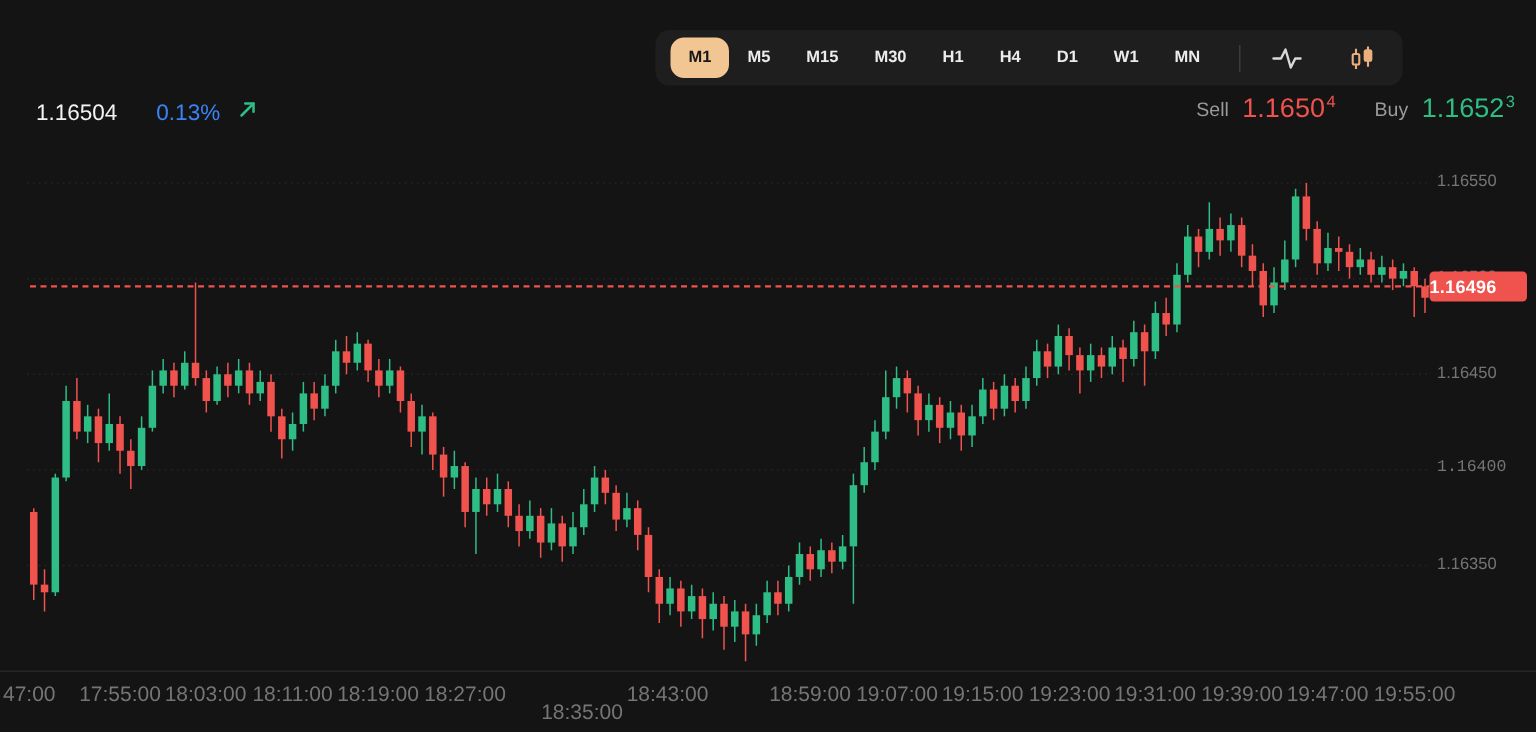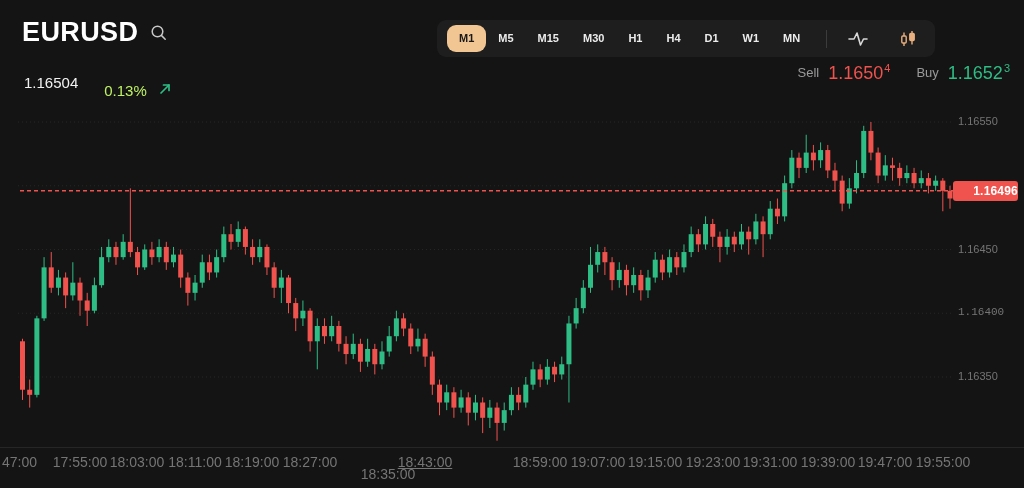--- a/index.html
+++ b/index.html
@@ -5,21 +5,21 @@
   html,body{margin:0;padding:0;width:1024px;height:488px;background:#141414;overflow:hidden;
             font-family:"Liberation Sans",sans-serif;-webkit-font-smoothing:antialiased;}
   .app{position:relative;width:1024px;height:488px;background:#141414;}
 
   
   .symbol-row{position:absolute;left:22px;top:17px;display:flex;align-items:center;gap:10px;}
   .symbol{color:#ffffff;font-size:27px;font-weight:700;letter-spacing:.4px;}
   .search-btn{background:none;border:none;padding:2px;cursor:pointer;display:flex;align-items:center;}
   .stats{position:absolute;left:24px;top:66px;display:flex;align-items:center;font-size:15px;}
   .last{color:#f2f2f2;font-weight:500;}
-  .chg{color:#bef264;font-weight:500;margin-left:26px;margin-top:16px;}
+  .chg{color:#3b82f6;font-weight:500;margin-left:26px;}
   .chg-arrow{margin-left:7px;display:inline-flex;}
 
   
   .toolbar{position:absolute;left:437px;top:20px;height:37px;background:#1e1e1e;border-radius:9px;
            display:flex;align-items:center;padding:0 18px 0 10px;box-sizing:border-box;}
   #tf-buttons{display:flex;align-items:center;}
   .tf{background:transparent;border:none;color:#ececec;font-size:11px;font-weight:600;
       padding:8px 12px;border-radius:9px;font-family:inherit;cursor:pointer;line-height:1;}
   .tf.active{background:#F1C693;color:#181818;}
   .tb-divider{width:1px;height:18px;background:#3c3c3c;margin:0 20px 0 14px;}
@@ -34,40 +34,31 @@
   .q-price.sell{color:#F0524D;margin-right:26px;}
   .q-price.buy{color:#2EBD85;}
 
   
   .chart{position:absolute;left:0;top:110px;width:1024px;height:337px;}
   #chart-svg{position:absolute;left:0;top:0;}
   #y-labels{position:absolute;left:0;top:0;width:1024px;height:337px;pointer-events:none;}
   .y-label{position:absolute;left:958px;color:#757575;font-size:11px;}
   .price-pill{position:absolute;left:953px;width:65px;height:20px;background:#F0524D;border-radius:3px;
               color:#ffffff;font-size:12px;font-weight:700;display:flex;align-items:center;
-              justify-content:flex-end;z-index:5;letter-spacing:.2px;}
+              justify-content:flex-start;z-index:5;letter-spacing:.2px;}
 
   
   .time-axis{position:absolute;left:0;top:447px;width:1024px;height:41px;border-top:1px solid #262626;}
   .t-label{position:absolute;top:6px;color:#757575;font-size:14px;white-space:nowrap;text-align:right;}
 </style>
 </head>
 <body>
 
 <div class="app">
 
-  <div class="symbol-row">
-    <span class="symbol">EURUSD</span>
-    <button class="search-btn">
-      <svg width="18" height="18" viewBox="0 0 18 18">
-        <circle cx="7.5" cy="7.5" r="5.3" fill="none" stroke="#c8c8c8" stroke-width="1.5"></circle>
-        <line x1="11.6" y1="11.6" x2="15.2" y2="15.2" stroke="#c8c8c8" stroke-width="1.5" stroke-linecap="round"></line>
-      </svg>
-    </button>
-  </div>
 
   <div class="stats">
     <span class="last">1.16504</span>
     <span class="chg">
       <span>0.13%</span>
       <span class="chg-arrow">
         <svg width="14" height="14" viewBox="0 0 14 14">
           <line x1="3" y1="11" x2="11" y2="3" stroke="#2EBD85" stroke-width="1.7" stroke-linecap="round"></line>
           <polyline points="5.5,3 11,3 11,8.5" fill="none" stroke="#2EBD85" stroke-width="1.7" stroke-linecap="round" stroke-linejoin="round"></polyline>
         </svg>
@@ -392,21 +383,21 @@
   </div>
 
   <div class="time-axis" id="time-axis">
       <div class="t-label" style="left: 2px;">47:00</div>
       <div class="t-label" style="left: 80px; transform: translateX(-50%);">17:55:00</div>
       <div class="t-label" style="left: 137px; transform: translateX(-50%);">18:03:00</div>
       <div class="t-label" style="left: 195px; transform: translateX(-50%);">18:11:00</div>
       <div class="t-label" style="left: 252px; transform: translateX(-50%);">18:19:00</div>
       <div class="t-label" style="left: 310px; transform: translateX(-50%);">18:27:00</div>
       <div class="t-label" style="left: 388px; transform: translateX(-50%); margin-top: 12px;">18:35:00</div>
-      <div class="t-label" style="left: 425px; transform: translateX(-50%); text-decoration: underline;">18:43:00</div>
+      <div class="t-label" style="left: 445px; transform: translateX(-50%);">18:43:00</div>
       <div class="t-label" style="left: 483px; transform: translateX(-50%); margin-top: 44px;">18:51:00</div>
       <div class="t-label" style="left: 540px; transform: translateX(-50%);">18:59:00</div>
       <div class="t-label" style="left: 598px; transform: translateX(-50%);">19:07:00</div>
       <div class="t-label" style="left: 655px; transform: translateX(-50%);">19:15:00</div>
       <div class="t-label" style="left: 713px; transform: translateX(-50%);">19:23:00</div>
       <div class="t-label" style="left: 770px; transform: translateX(-50%);">19:31:00</div>
       <div class="t-label" style="left: 828px; transform: translateX(-50%);">19:39:00</div>
       <div class="t-label" style="left: 885px; transform: translateX(-50%);">19:47:00</div>
       <div class="t-label" style="left: 943px; transform: translateX(-50%);">19:55:00</div>
     </div>

